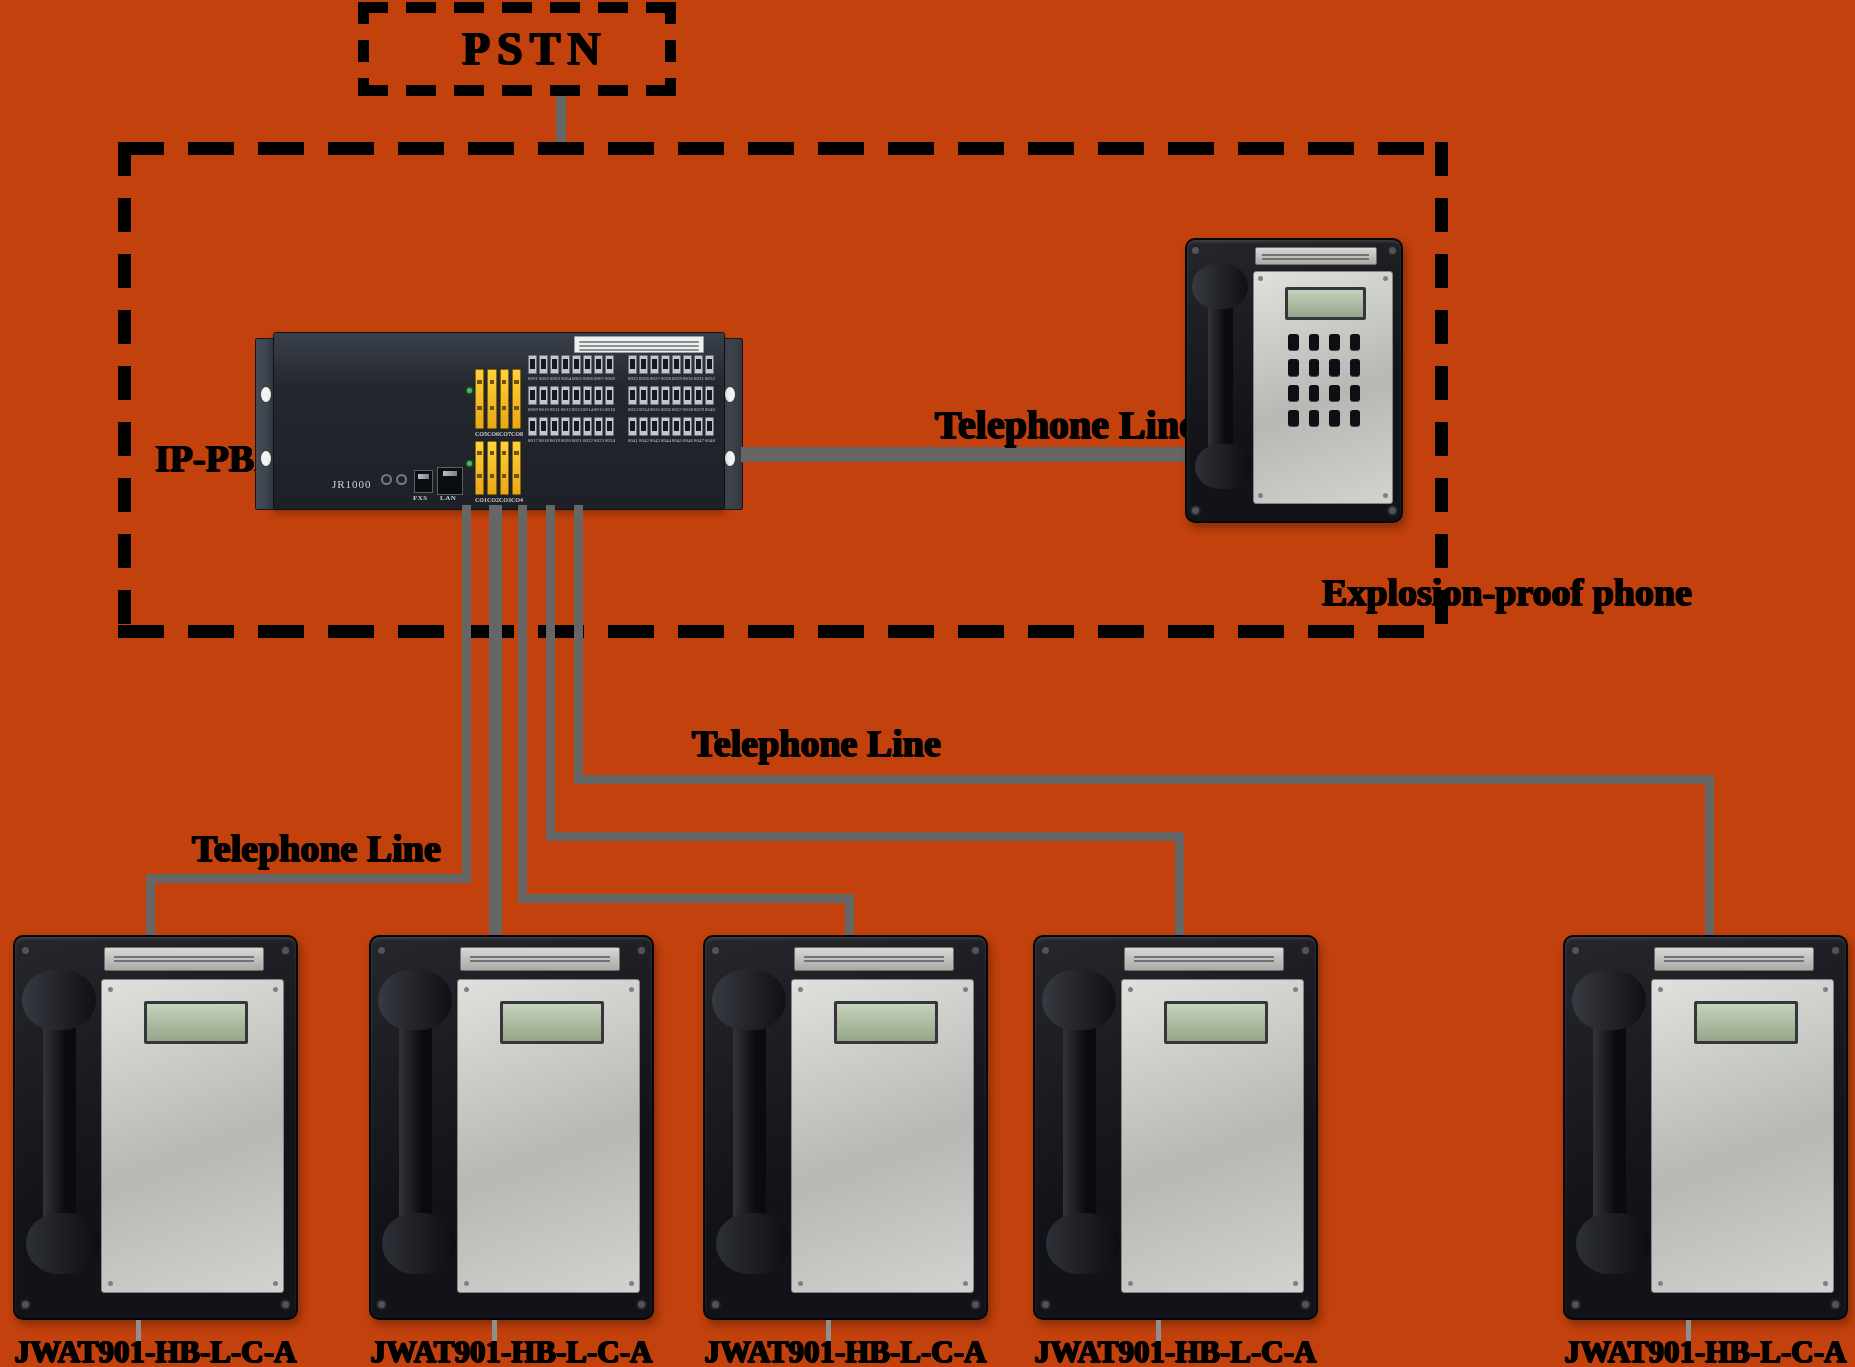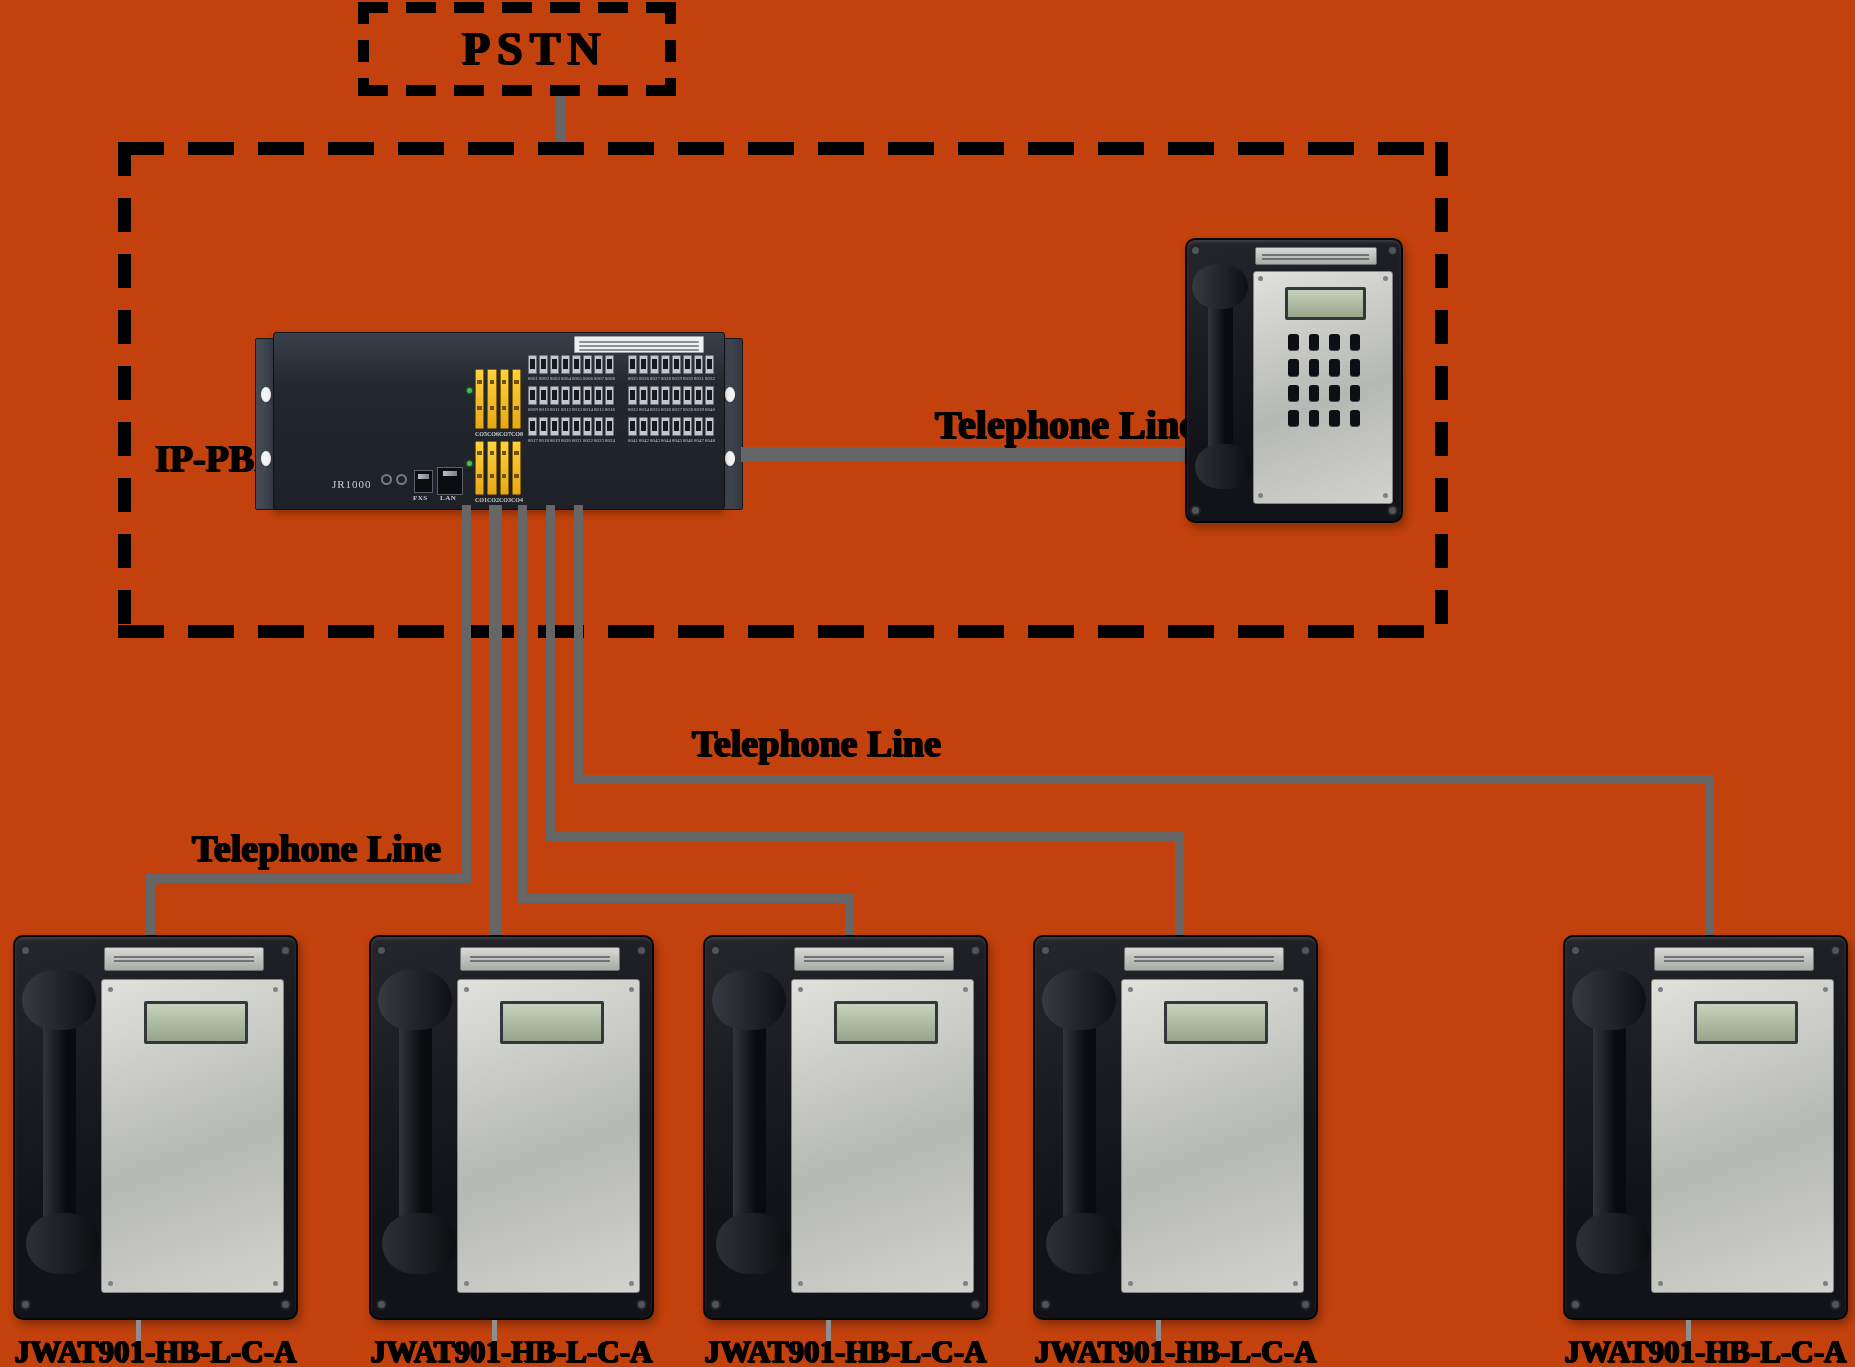--- a/index.html
+++ b/index.html
@@ -481,20 +481,21 @@
               <div class="plbl">8048</div>
             </div>
           </div>
         </div>
     </div>
   </div>
 
   <div class="gline" style="left: 741px; top: 447px; width: 446px; height: 15px; background: rgb(102, 102, 102);"></div>
   <div class="blktxt" style="left:935px;top:401px;font-size:40px;">Telephone Line</div>
 
+  <div class="blktxt" style="left:1322px;top:570px;font-size:38px;">Explosion-proof phone</div>
 
   <div class="gline" style="left: 462px; top: 505px; width: 9px; height: 378px; background: rgb(102, 102, 102);"></div>
   <div class="gline" style="left: 146px; top: 874px; width: 325px; height: 9px; background: rgb(102, 102, 102);"></div>
   <div class="gline" style="left: 146px; top: 880px; width: 9px; height: 60px; background: rgb(102, 102, 102);"></div>
 
   <div class="gline" style="left: 489px; top: 505px; width: 13px; height: 435px; background: rgb(102, 102, 102);"></div>
 
   <div class="gline" style="left: 518px; top: 505px; width: 9px; height: 398px; background: rgb(102, 102, 102);"></div>
   <div class="gline" style="left: 518px; top: 894px; width: 336px; height: 9px; background: rgb(102, 102, 102);"></div>
   <div class="gline" style="left: 845px; top: 898px; width: 9px; height: 42px; background: rgb(102, 102, 102);"></div>

